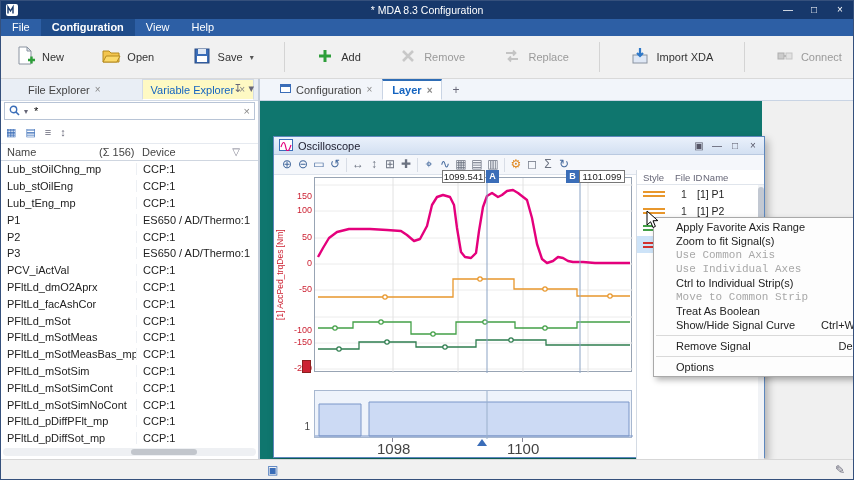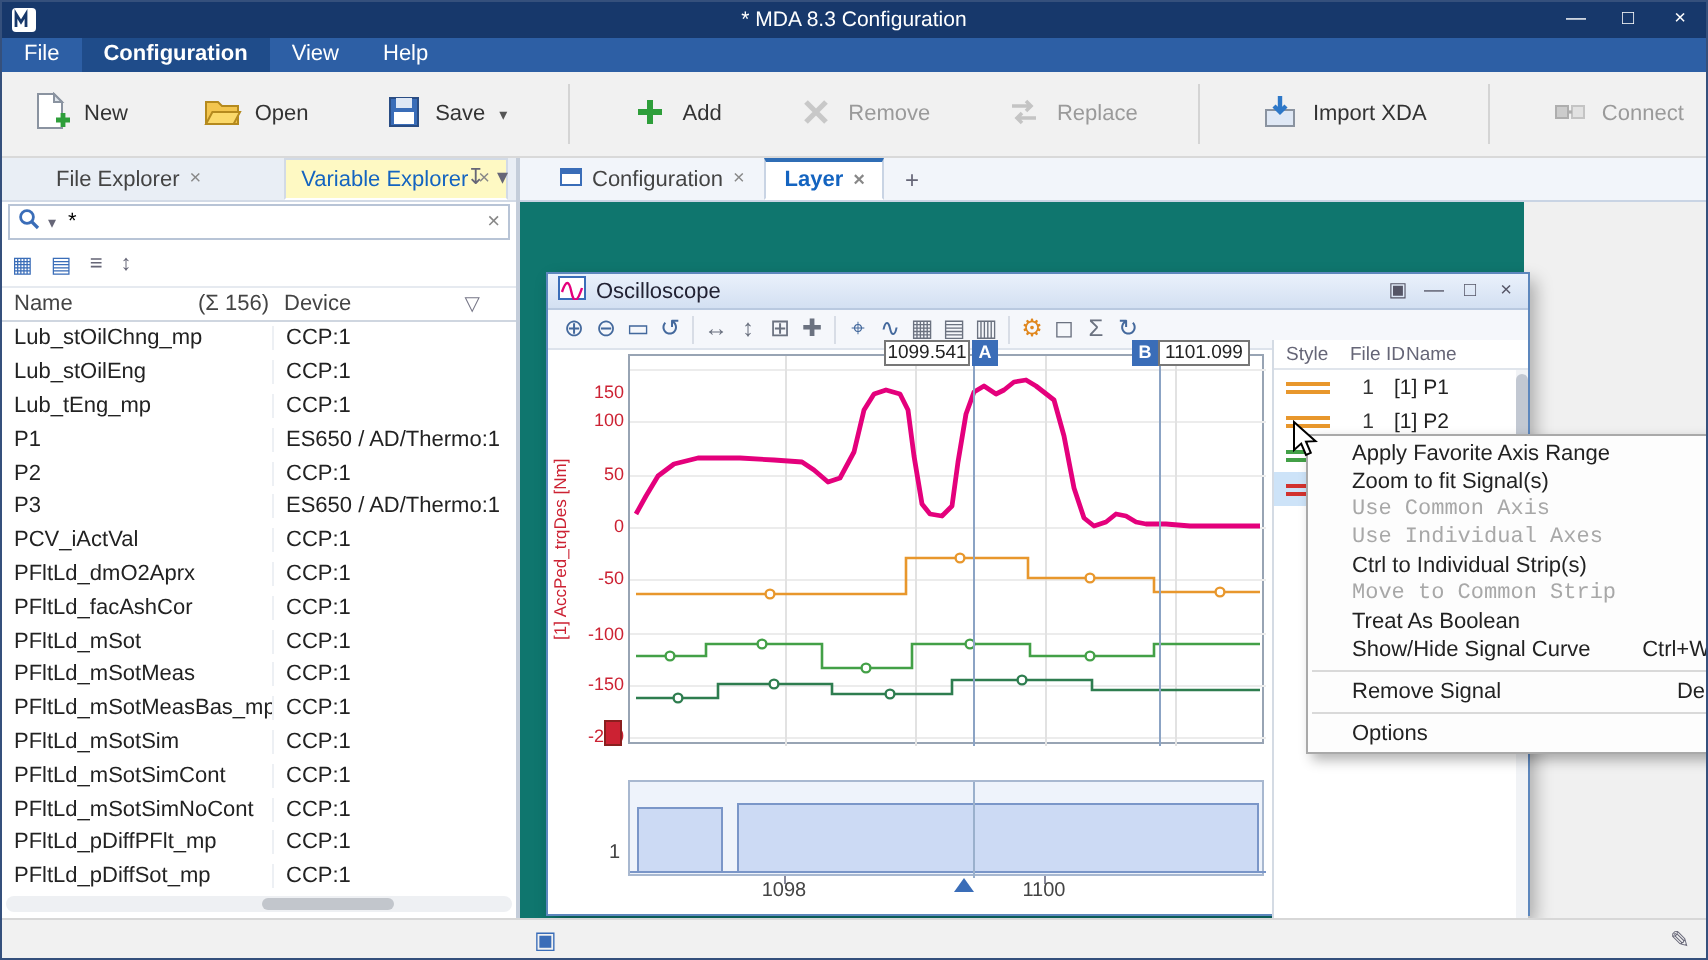--- a/index.html
+++ b/index.html
@@ -66,21 +66,21 @@
   .osep{width:1px;height:14px;background:#d8dde6;margin:0 3px;}
   .plotbox{left:40px;top:40px;width:318px;height:195px;border:1px solid #98a4b4;background:#fff;}
   .ylab{left:1px;top:40px;width:12px;height:195px;writing-mode:vertical-rl;transform:rotate(180deg);
         font-size:8.5px;color:#cc2233;text-align:center;white-space:nowrap;}
   .ytick{left:12px;width:26px;height:10px;text-align:right;font-size:9px;color:#cc2233;line-height:10px;}
   .axis-handle{left:28px;top:223px;width:9px;height:13px;border:1px solid #8a1f1f;}
   .chip{top:33px;height:13px;background:#fff;border:1px solid #777;font-size:9.5px;line-height:12px;text-align:center;color:#222;z-index:5;}
   .cmark{top:33px;width:13px;height:13px;color:#fff;font-size:9px;font-weight:bold;line-height:13px;text-align:center;z-index:6;}
   .strip{left:40px;top:253px;width:318px;height:48px;background:#eef3fb;border:1px solid #a8b8d0;}
   .striplab{left:22px;top:284px;width:14px;text-align:right;font-size:10px;color:#444;}
-  .xtick{top:303px;width:30px;text-align:center;font-size:10px;color:#444;}
+  .xtick{top:303px;width:30px;text-align:center;font-size:15px;color:#444;}
   .xmark{top:301px;width:1px;height:4px;background:#889;}
   .ctri{left:203px;top:302px;width:0;height:0;border-left:5px solid transparent;border-right:5px solid transparent;border-bottom:7px solid #3a6db8;}
   .sigtable{left:362px;top:33px;width:128px;height:289px;border-left:1px solid #d4dbe4;background:#fff;}
   .sighead{height:15px;border-bottom:1px solid #e0e5ec;position:relative;font-size:9.5px;color:#667;}
   .srow{height:17px;display:flex;align-items:center;font-size:10.5px;}
   .srow.sel{background:#cde3f8;}
   .swc{width:34px;display:flex;justify-content:center;}
   .sw{display:block;width:22px;}
   .swb{display:block;width:22px;height:2px;margin:2px 0;}
   .sfile{width:26px;text-align:center;color:#333;}
@@ -355,21 +355,21 @@
           <span class="oi g">Σ</span>
           <span class="oi">↻</span>
         </div>
 
         <div class="abs ylab">[1] AccPed_trqDes [Nm]</div>
         <span class="abs ytick" style="top:26px;margin-top:28px;">150</span>
         <span class="abs ytick" style="top:68px;">100</span>
         <span class="abs ytick" style="top:95px;">50</span>
         <span class="abs ytick" style="top:121px;">0</span>
         <span class="abs ytick" style="top:147px;">-50</span>
-        <span class="abs ytick" style="top:175px;">-100</span>
+        <span class="abs ytick" style="top:188px;">-100</span>
         <span class="abs ytick" style="top:200px;">-150</span>
         <span class="abs ytick" style="top:226px;">-200</span>
         <span class="abs axis-handle" style="background-color: rgb(204, 34, 51);"></span>
 
         <div class="abs plotbox">
           <svg width="318" height="195" viewBox="0 0 318 195">
             <g stroke="#ececec">
               <line x1="0" y1="7" x2="318" y2="7"></line>
                 <line x1="0" y1="33" x2="318" y2="33"></line>
               <line x1="0" y1="60" x2="318" y2="60"></line>

